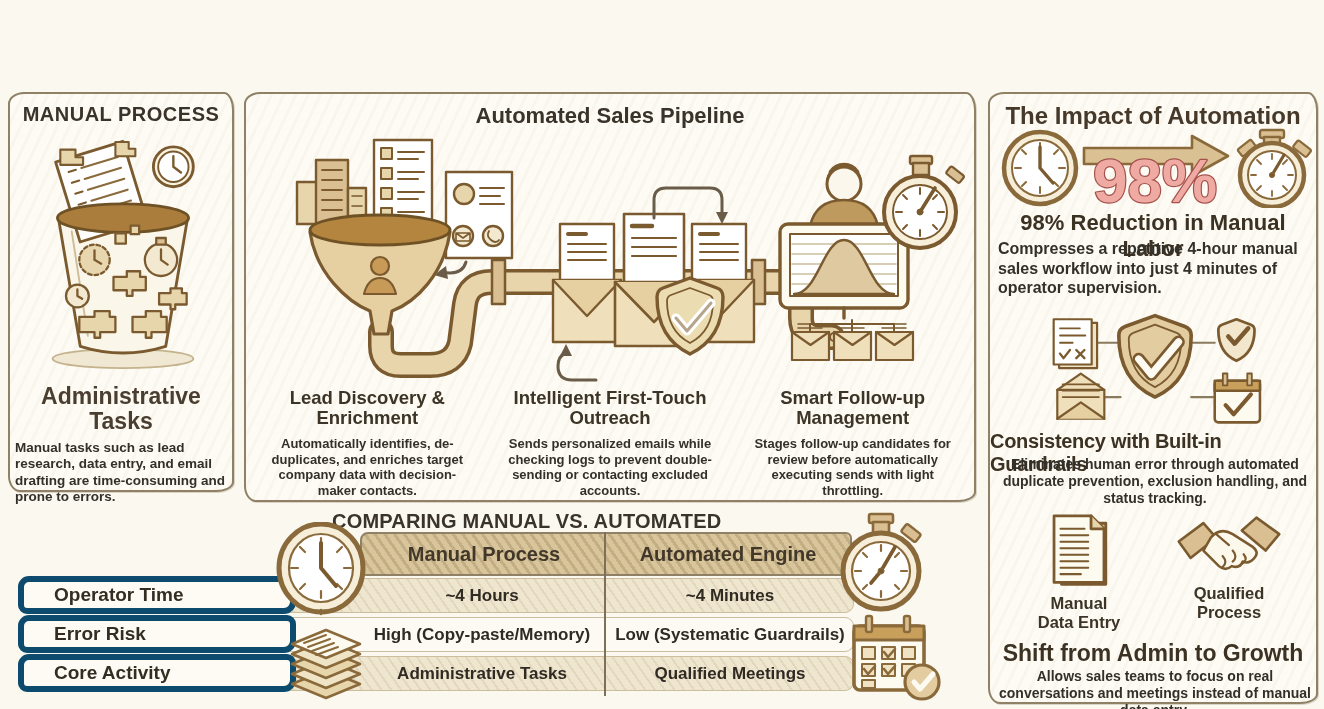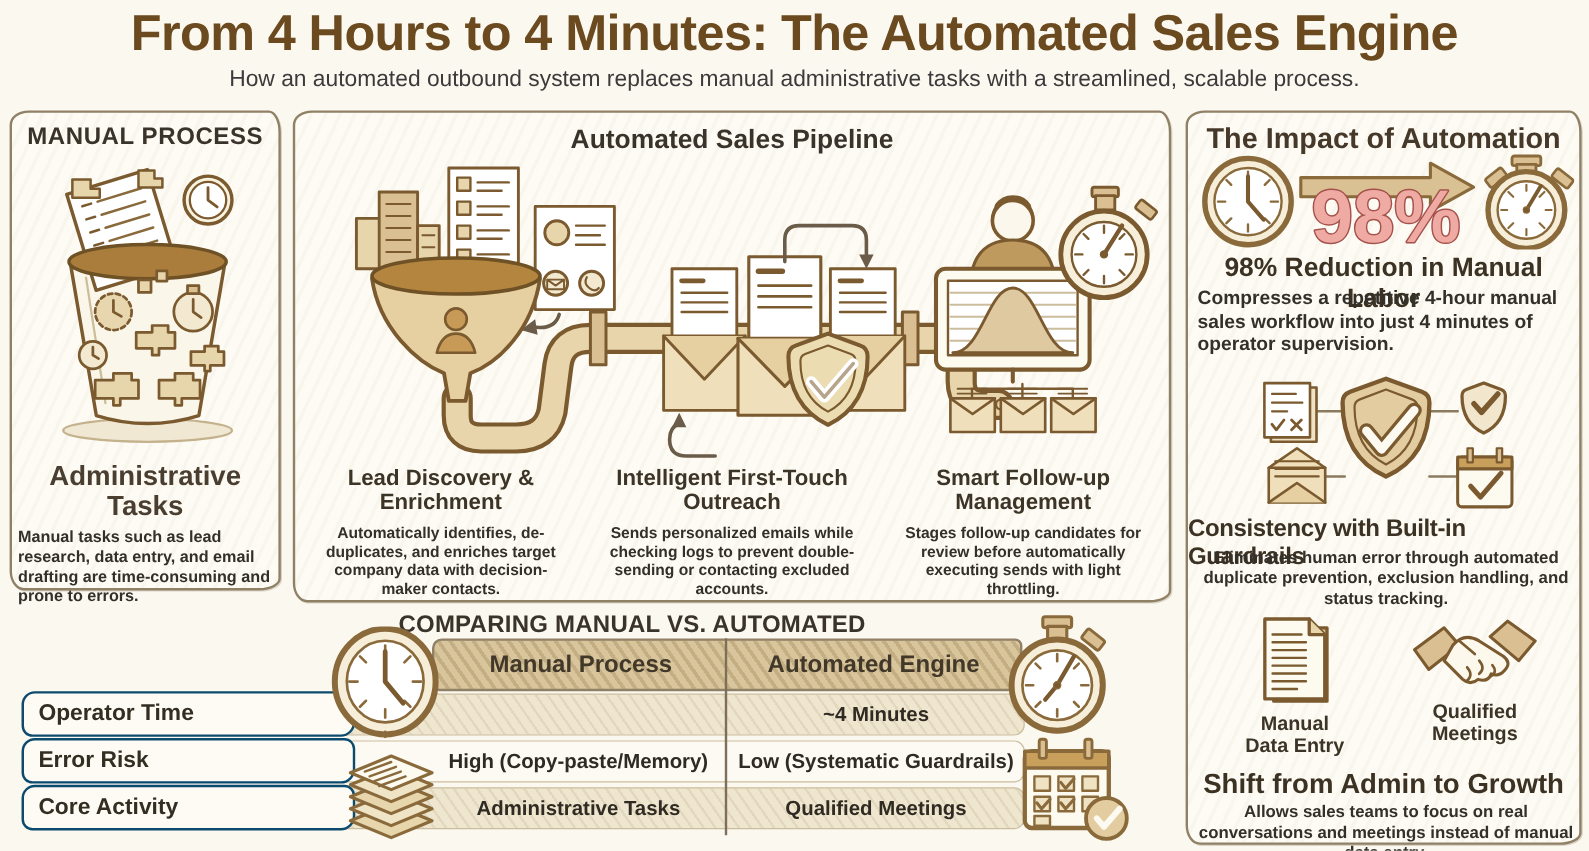--- a/index.html
+++ b/index.html
@@ -84,46 +84,42 @@
   .band .col { flex:1 1 0; display:flex; align-items:center; justify-content:center;
                font-size:20px; font-weight:bold; color:#42382a; }
   .vdiv { position:absolute; left:596px; top:26px; width:2px; height:164px; background:#7d6f58; }
   .row-band { position:absolute; left:10px; width:836px; height:35px;
               border:1.5px solid #cbbd9d; border-radius:9px; }
   .row-band.hatch { background-color:rgba(222,203,160,.40);
               background-image:repeating-linear-gradient(55deg, rgba(138,106,59,.12) 0 2px, transparent 2px 8px); }
   .row-band.plain { background:#fcfaf3; }
   .rb0 { top:72px; } .rb1 { top:111px; } .rb2 { top:150px; }
   .row-label { position:absolute; left:10px; width:278px; height:38px;
-               background:#fdfbf4; border:2px solid #0c4a6e; border-radius:11px 9px 12px 9px;
-               display:flex; align-items:center; padding-left:12px;
+               background:#fdfbf4; border:6px solid #0c4a6e; border-radius:11px 9px 12px 9px;
+               display:flex; align-items:center; padding-left:30px;
                font-size:19px; font-weight:bold; color:#332d22; }
   .rl0 { top:70px; } .rl1 { top:109px; } .rl2 { top:148px; }
   .cell { position:absolute; height:35px; line-height:35px; text-align:center;
           font-size:17px; font-weight:bold; color:#2f2a22; }
   .cell.m { left:352px; width:244px; }
   .cell.a { left:600px; width:244px; }
   .c0 { top:72px; } .c1 { top:111px; } .c2 { top:150px; }
   .cmp-icon { position:absolute; }
   .ic-clock     { left:266px; top:16px; }
   .ic-stack     { left:272px; top:106px; }
   .ic-stopwatch { left:828px; top:6px; }
   .ic-calendar  { left:838px; top:104px; }
 
   svg { display:block; }
 </style>
 </head>
 <body>
 
 <div class="canvas">
 
-  <div class="hdr">
-    <h1>From 4 Hours to 4 Minutes: The Automated Sales Engine</h1>
-    <p>How an automated outbound system replaces manual administrative tasks with a streamlined, scalable process.</p>
-  </div>
 
   <section class="panel left-panel">
     <h2>MANUAL PROCESS</h2>
 
     <div class="trash-wrap">
       <svg width="190" height="238" viewBox="0 0 200 250">
         <g stroke="#7a5a2e" stroke-width="3" stroke-linecap="round" stroke-linejoin="round">
           <ellipse cx="100" cy="232" rx="74" ry="10" fill="#f0e8d2" stroke="#c4b28d" stroke-width="2"></ellipse>
           <path d="M32,84 L55,219 Q100,233 145,219 L168,84" fill="#faf6ea"></path>
           <path d="M46,98 L63,208" stroke="#cdbd99" stroke-width="2"></path>
@@ -430,21 +426,21 @@
       <svg width="108" height="64" viewBox="0 0 116 70" style="margin:0 auto;">
         <g stroke="#7a5a2e" stroke-width="2.8" stroke-linecap="round" stroke-linejoin="round">
           <polygon points="3,30 30,10 44,26 16,48" fill="#d9bf92"></polygon>
           <polygon points="113,22 88,4 72,18 98,40" fill="#d9bf92"></polygon>
           <path d="M38,26 q10,-12 24,-4 l22,14 q8,6 1,13 q-5,6 -12,3 q-3,8 -12,5 q-7,6 -14,0 l-17,-17 z" fill="#fdf8ec"></path>
           <path d="M62,40 q6,7 0,12 M74,44 q5,6 -1,10 M51,46 q6,7 0,12" fill="none" stroke-width="2.4"></path>
           <path d="M44,22 l14,12" stroke-width="2.4"></path>
         </g>
       </svg>
       <div class="shift-label pre">Qualified
-Meetings</div>
+Process</div>
     </div>
 
     <div class="shift-head">Shift from Admin to Growth</div>
     <p class="shift-body">Allows sales teams to focus on real conversations and meetings instead of manual data entry.</p>
   </section>
 
   <section class="cmp">
     <div class="cmp-title">COMPARING MANUAL VS. AUTOMATED</div>
 
     <div class="row-band hatch rb0"></div>
@@ -454,20 +450,21 @@
     <div class="band">
       <div class="col">Manual Process</div>
       <div class="col">Automated Engine</div>
     </div>
     <div class="vdiv"></div>
 
     <div class="row-label rl0">Operator Time</div>
     <div class="row-label rl1">Error Risk</div>
     <div class="row-label rl2">Core Activity</div>
 
+    <div class="cell m c0">~4 Hours</div>
     <div class="cell a c0">~4 Minutes</div>
     <div class="cell a c1">Low (Systematic Guardrails)</div>
     <div class="cell m c1">High (Copy-paste/Memory)</div>
     <div class="cell m c2">Administrative Tasks</div>
     <div class="cell a c2">Qualified Meetings</div>
 
     <div class="cmp-icon ic-clock">
       <svg width="94" height="96" viewBox="0 0 94 96">
         <g stroke="#8a6a3b" stroke-linecap="round">
           <ellipse cx="47" cy="46" rx="42" ry="44" fill="#f6eed8" stroke-width="5"></ellipse>

